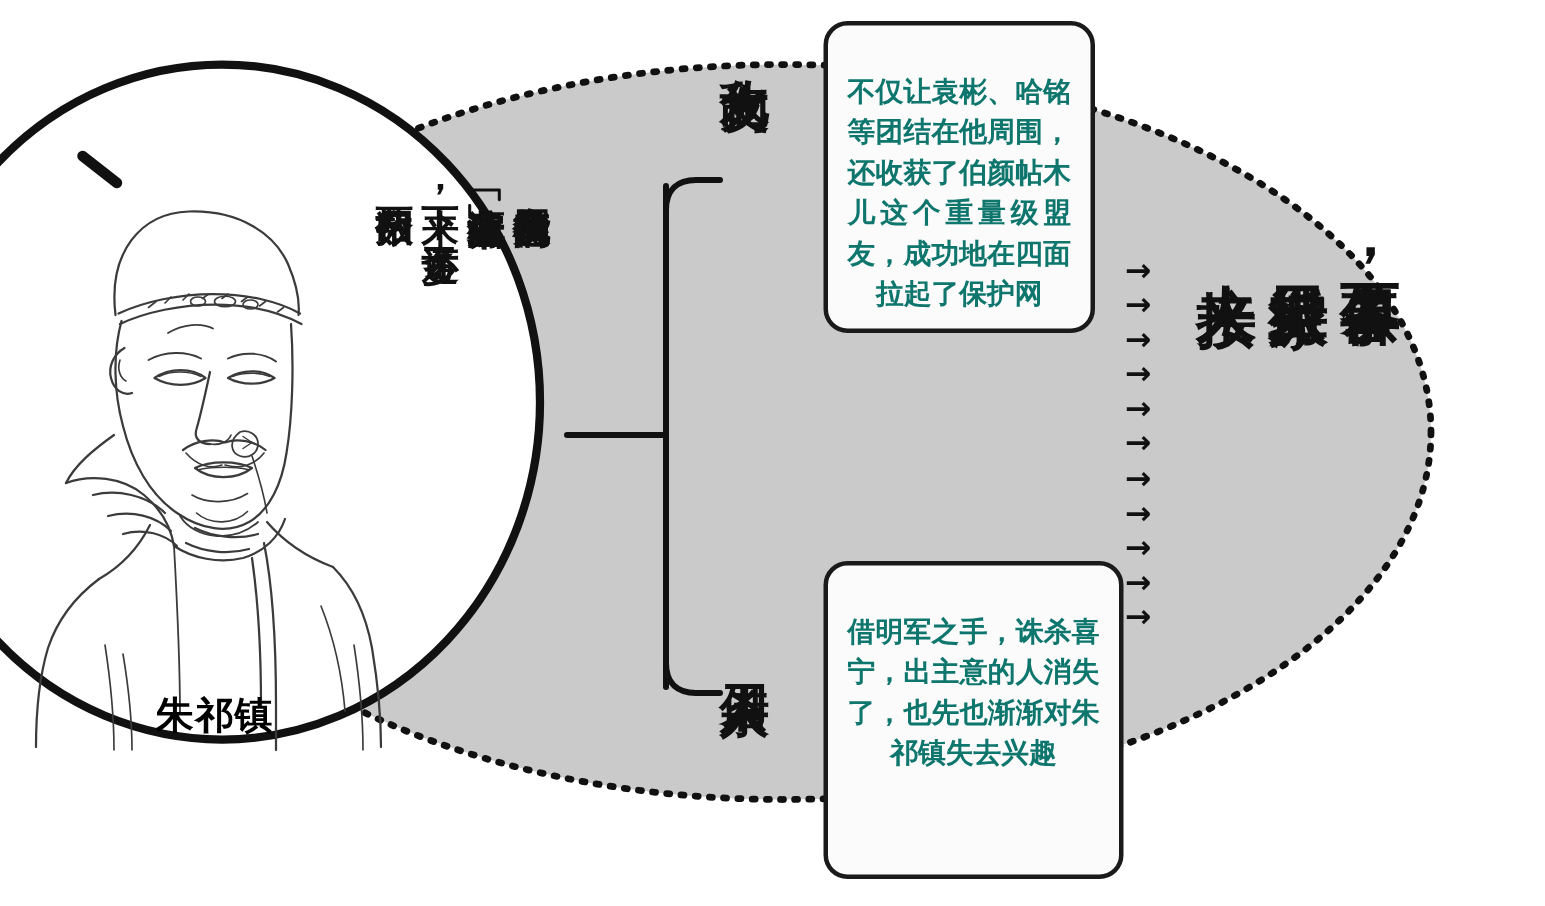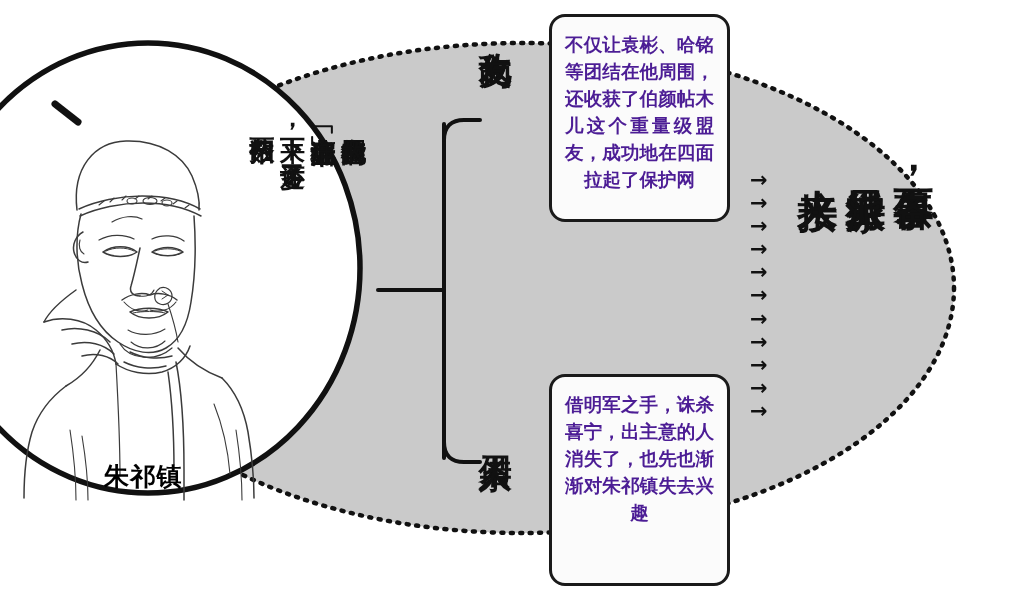--- a/index.html
+++ b/index.html
@@ -70,27 +70,27 @@
   .note{
     position:absolute;
     box-sizing:border-box;
     background:#fbfbfb;
     border:3px solid #1a1a1a;
     border-radius:16px;
     font-family:"Liberation Sans","DejaVu Sans",sans-serif;
     font-size:18.5px;
     font-weight:700;
     line-height:1.46;
-    color:#4c1d95;
-    padding:14px 13px;
+    color:#0f766e;
+    padding:30px 13px;
     text-align:justify;
     text-align-last:center;
   }
   #note-top{left:549px;top:14px;width:181px;height:208px;}
-  #note-bottom{left:549px;top:374px;width:181px;height:212px;}
+  #note-bottom{left:549px;top:374px;width:200px;height:212px;}
   .note .inner{display:block;}
 
   
   #arrow-column{
     position:absolute;left:750px;top:170px;width:46px;height:252px;
     display:flex;flex-direction:column;justify-content:space-between;align-items:flex-start;
   }
   .arrow-glyph{
     font-family:"DejaVu Sans",sans-serif;
     font-size:21px;line-height:1;color:#111;font-weight:700;

